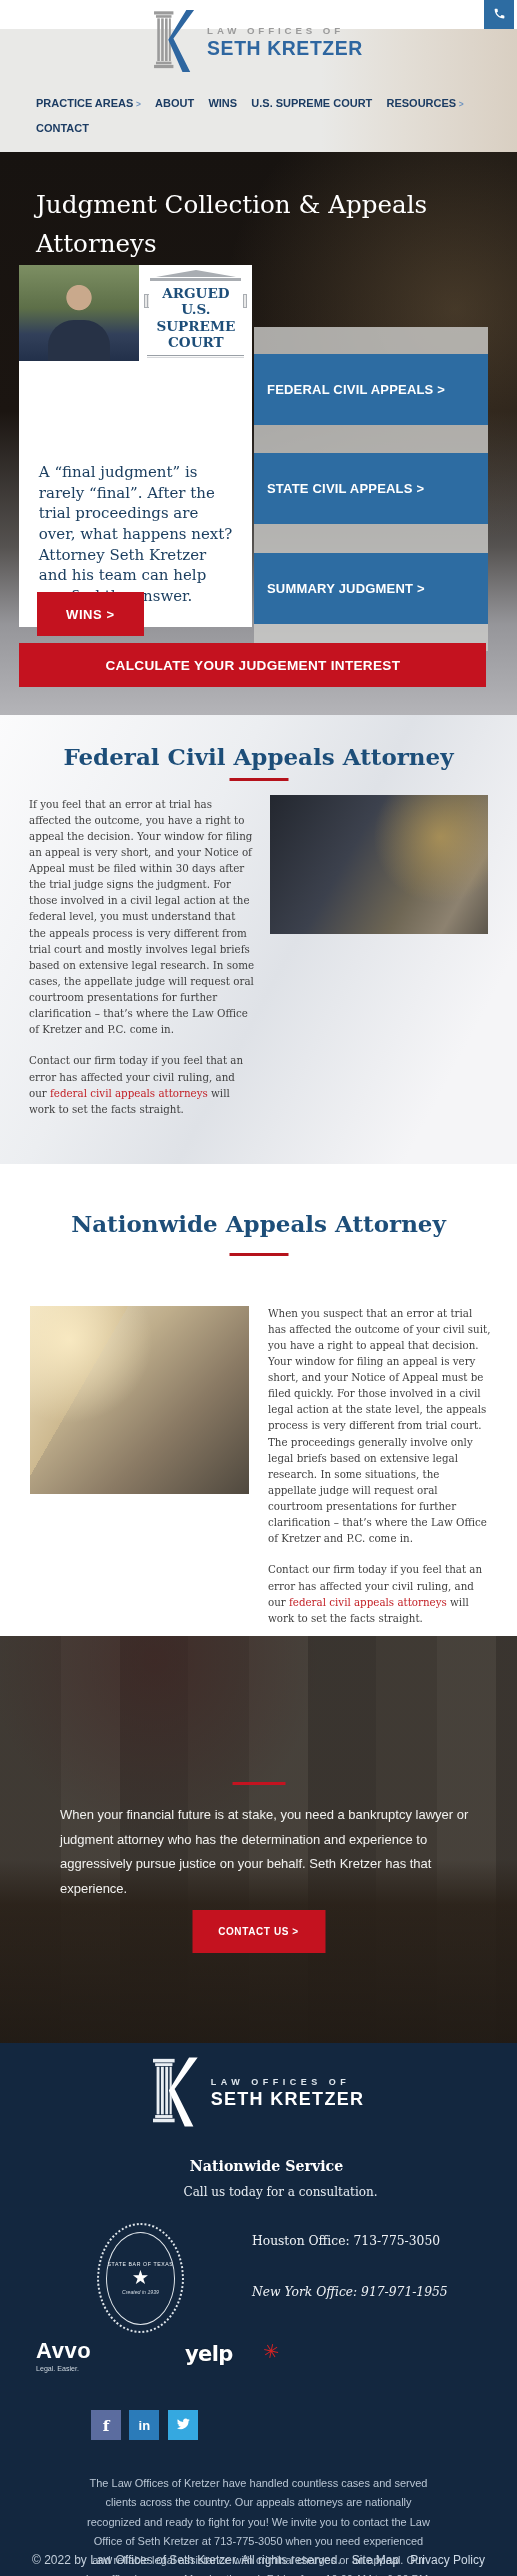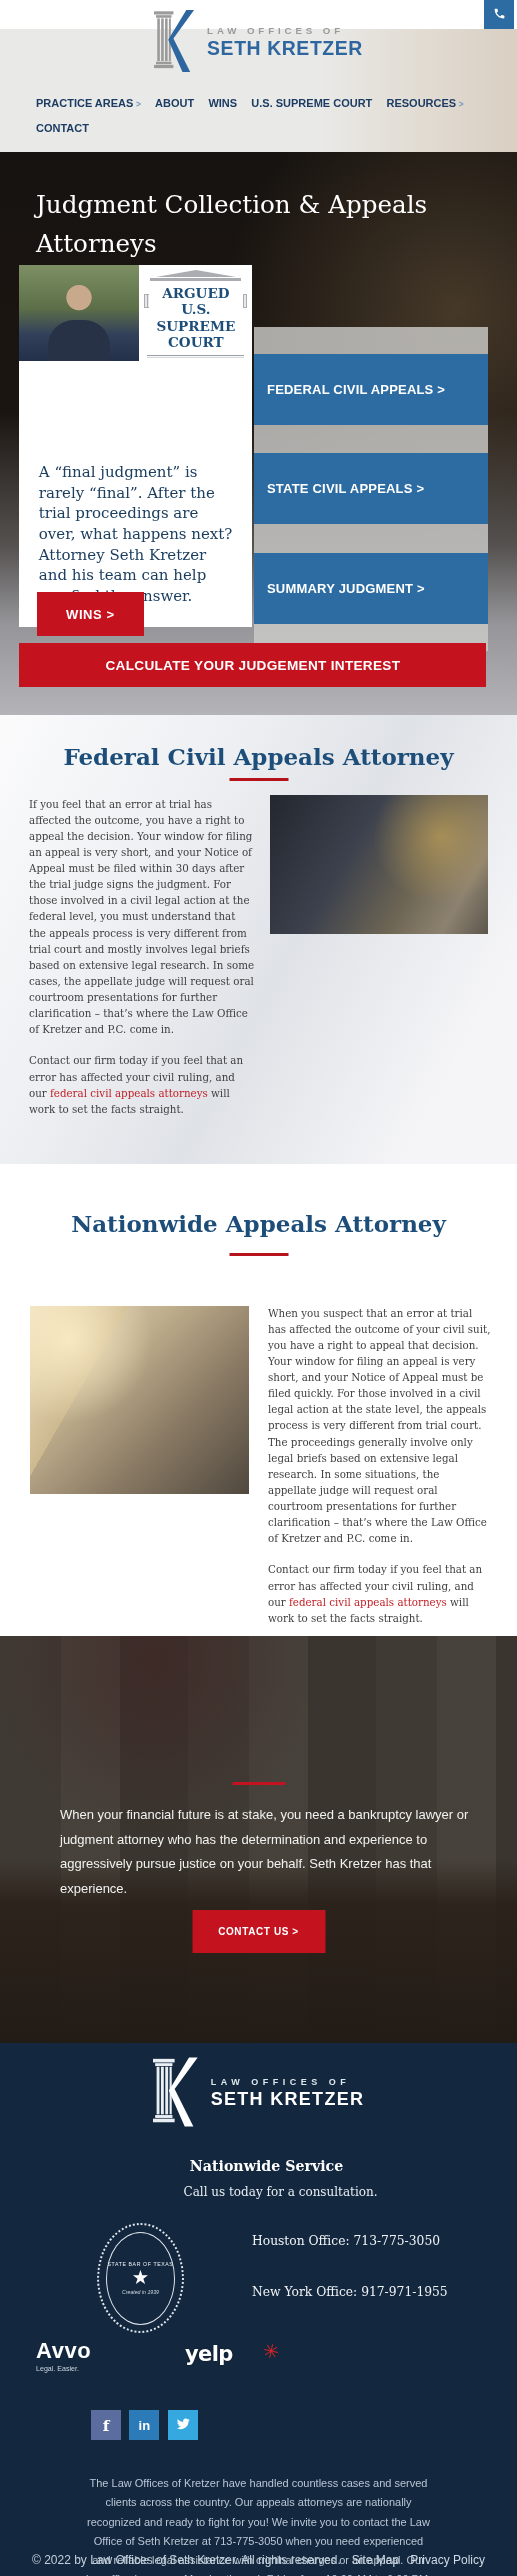--- a/index.html
+++ b/index.html
@@ -98,21 +98,21 @@
   .f-sub{position:absolute;left:0;right:0;top:142px;text-align:center;font-family:"DejaVu Serif",serif;
       font-size:12px;color:#e9eef3;margin-left:44px;}
   .seal{position:absolute;left:97px;top:180px;width:83px;height:106px;border-radius:50%;
       border:2.6px dotted #dfe5ea;display:flex;flex-direction:column;align-items:center;justify-content:center;text-align:center;}
   .seal .ring{width:67px;height:91px;border-radius:50%;border:1.3px solid #dfe5ea;display:flex;flex-direction:column;align-items:center;justify-content:center;gap:1.3px;}
   .seal .s-top{font-size:5.2px;letter-spacing:0.6px;color:#eef2f6;}
   .seal .star{font-size:19.4px;color:#ffffff;line-height:1;}
   .seal .s-bottom{font-size:5.2px;font-style:italic;color:#cfd8e0;}
   .office-line{position:absolute;left:252px;font-family:"DejaVu Serif",serif;font-size:12.3px;color:#f0f3f6;}
   .houston{top:191px;}
-  .newyork{top:242px;}
+  .newyork{top:242px;font-style:italic;}
   .avvo{position:absolute;left:36px;top:297px;color:#fff;}
   .avvo .a-name{font-size:22px;font-weight:bold;letter-spacing:0.6px;line-height:1;}
   .avvo .a-sub{font-size:7.1px;color:#cdd6de;margin-top:2.6px;}
   .yelp{position:absolute;left:185px;top:299px;display:flex;align-items:flex-start;gap:29px;}
   .yelp .y-name{font-size:21px;font-weight:bold;color:#ffffff;letter-spacing:-0.6px;
       text-shadow:0 0 1.3px rgba(0,0,0,.6);font-family:"DejaVu Sans",sans-serif;}
   .yelp .y-star{font-size:19.4px;color:#d32323;line-height:1;margin-left:1.3px;transform:rotate(12deg);}
   .socials{position:absolute;left:91px;top:367px;display:flex;gap:8.4px;}
   .soc{width:30px;height:30px;display:flex;align-items:center;justify-content:center;color:#fff;cursor:pointer;}
   .soc-fb{background:#5b6c9f;font-family:"DejaVu Serif",serif;font-weight:bold;font-size:15.5px;}

